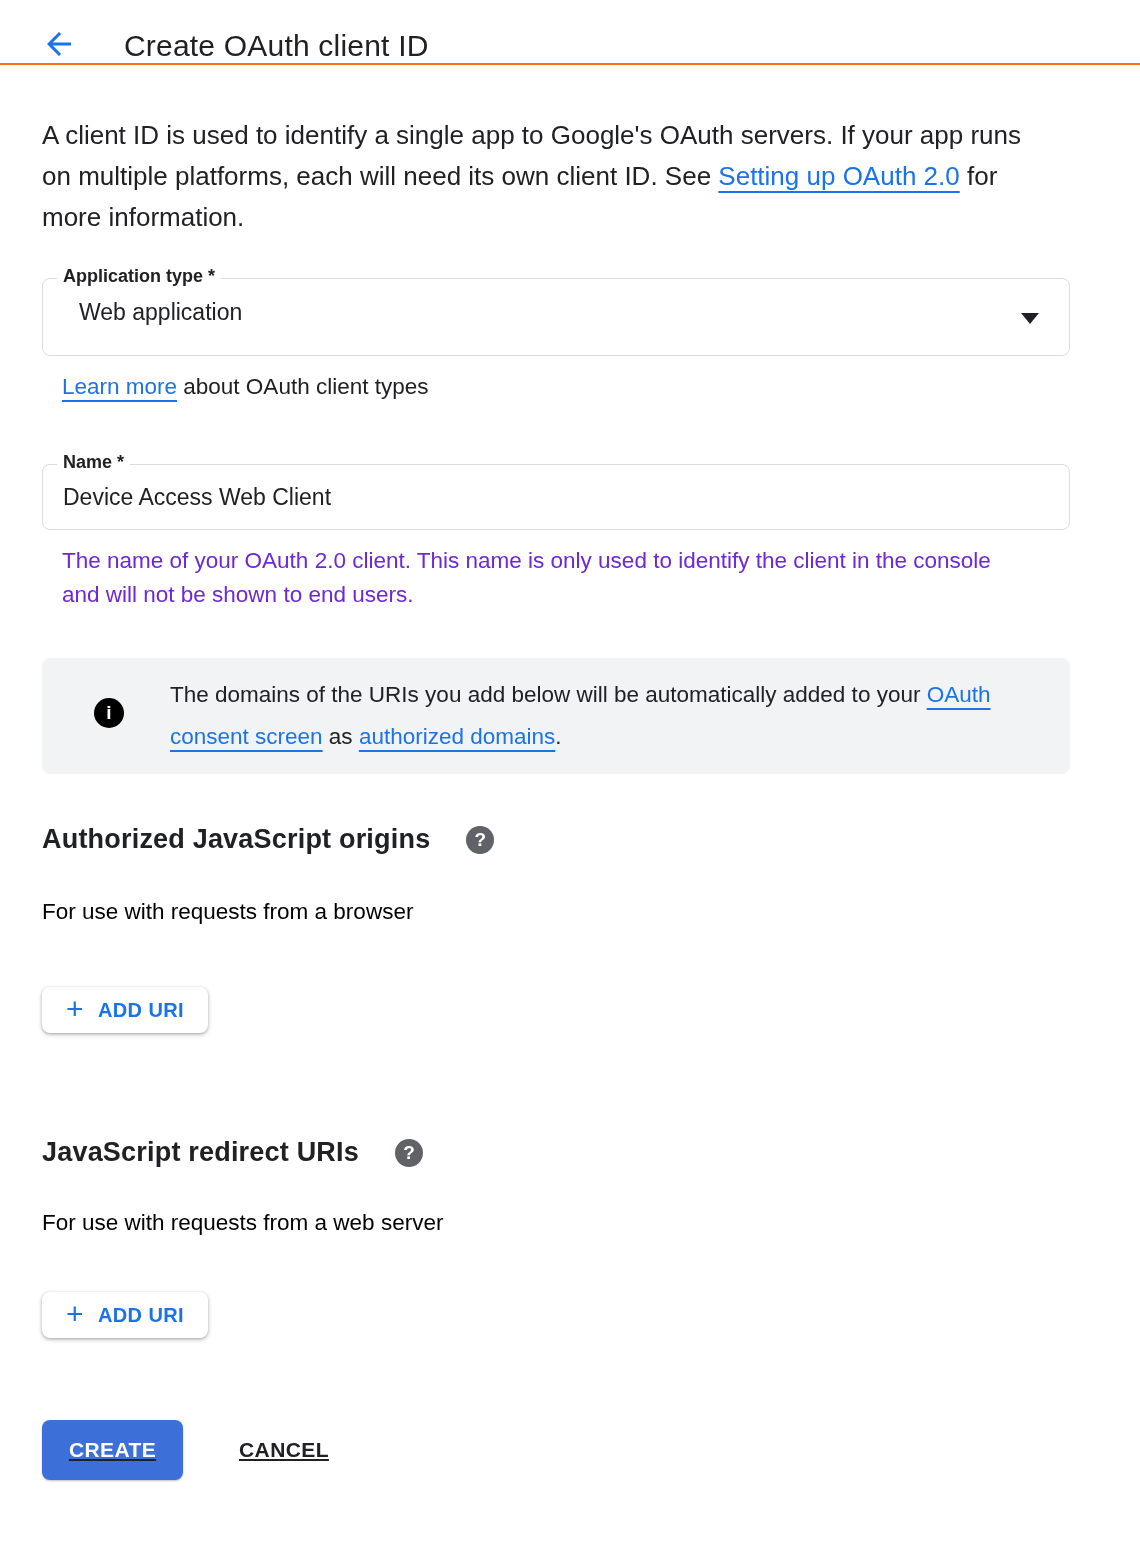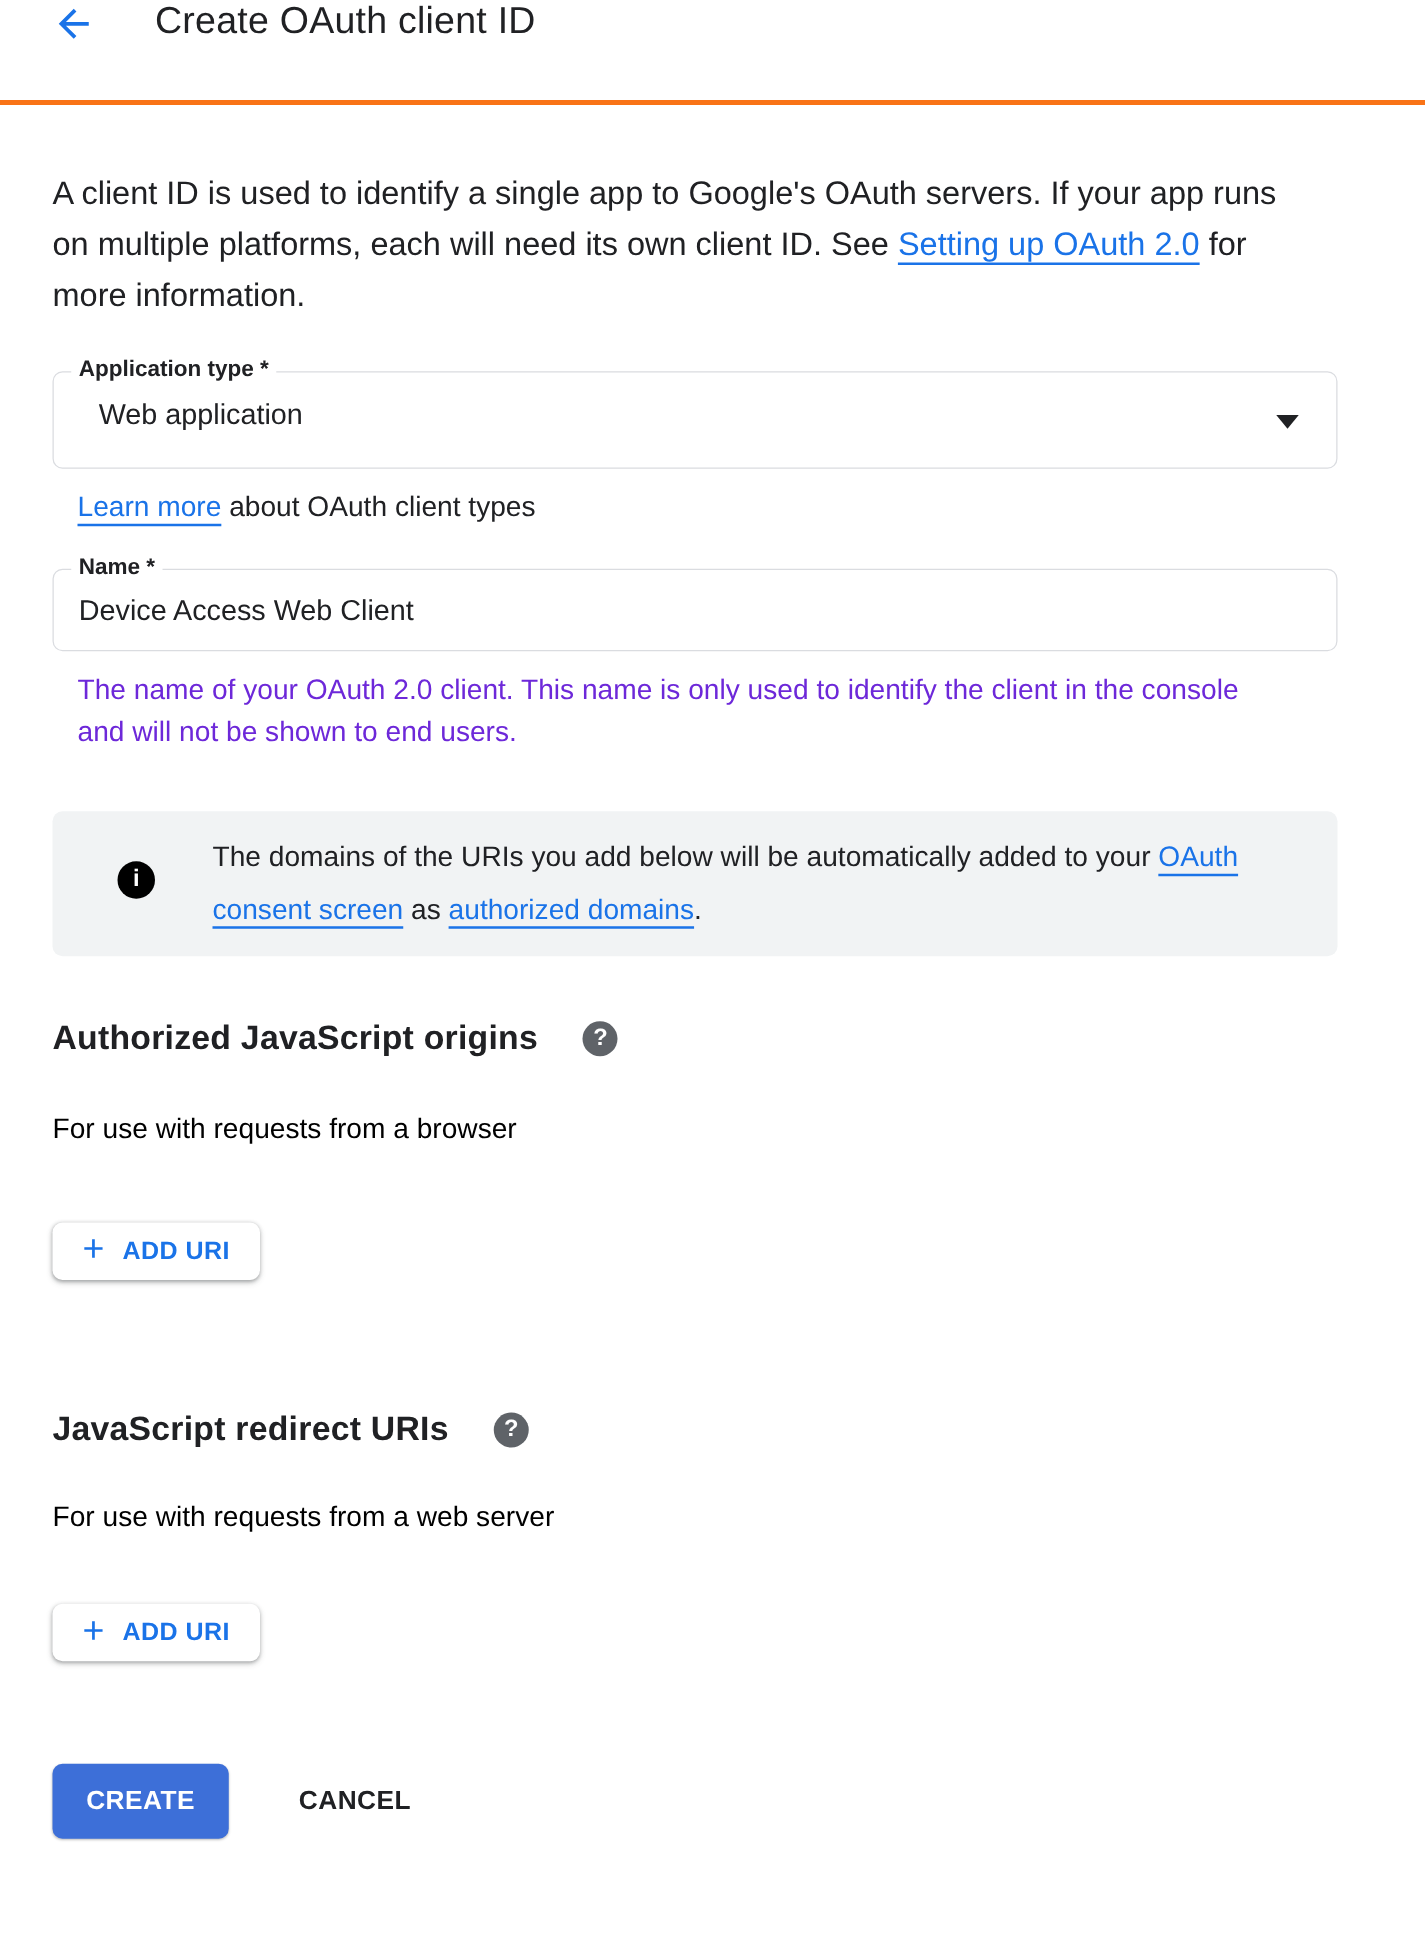--- a/index.html
+++ b/index.html
@@ -7,24 +7,24 @@
   body {
     width: 1140px; height: 1548px;
     background: #ffffff;
     color: #202124;
     font-family: "Liberation Sans", sans-serif;
     overflow: hidden;
   }
 
   
   .header {
-    height: 84px;
-    display: flex; align-items: flex-start;
+    height: 65px;
+    display: flex; align-items: flex-end;
     padding-left: 40px;
-    border-bottom: 4px solid #f97316;
+    border-bottom: 2px solid #f97316;
     background: #fff;
   }
   .back-btn {
     width: 38px; height: 38px;
     background: none; border: none; padding: 0;
     cursor: pointer; display: flex; align-items: center; justify-content: center;
   }
   .page-title {
     margin-left: 46px;
     font-size: 30px;
@@ -70,21 +70,21 @@
   .field.select-field { margin-top: 40px; height: 78px; padding: 20px 60px 0 36px; cursor: pointer; }
   .field-value { font-size: 23px; color: #202124; }
   .dd-arrow {
     position: absolute;
     right: 30px; top: 34px;
     width: 0; height: 0;
     border-left: 9px solid transparent;
     border-right: 9px solid transparent;
     border-top: 11px solid #202124;
   }
-  .field.text-field { margin-top: 36px; height: 66px; display: flex; align-items: center; padding: 0 20px; }
+  .field.text-field { margin-top: 64px; height: 66px; display: flex; align-items: center; padding: 0 20px; }
   .field-input {
     width: 100%;
     border: none; outline: none;
     font-size: 23px;
     color: #202124;
     font-family: "Liberation Sans", sans-serif;
     padding: 0; background: transparent;
   }
 
   .learn-more-line {
@@ -183,21 +183,21 @@
     font-size: 30px;
     font-weight: 400;
     margin-right: 14px;
     margin-top: -3px;
     line-height: 1;
   }
 
   
   .actions {
     margin-top: 82px;
-    display: flex; 
+    display: flex;  text-decoration: underline;
   }
   .create-btn {
     width: 141px; height: 60px;
     background: #3d6fd8;
     color: #ffffff;
     border: none;
     border-radius: 8px;
     font-family: "Liberation Sans", sans-serif;
     font-weight: 700;
     font-size: 21px;

